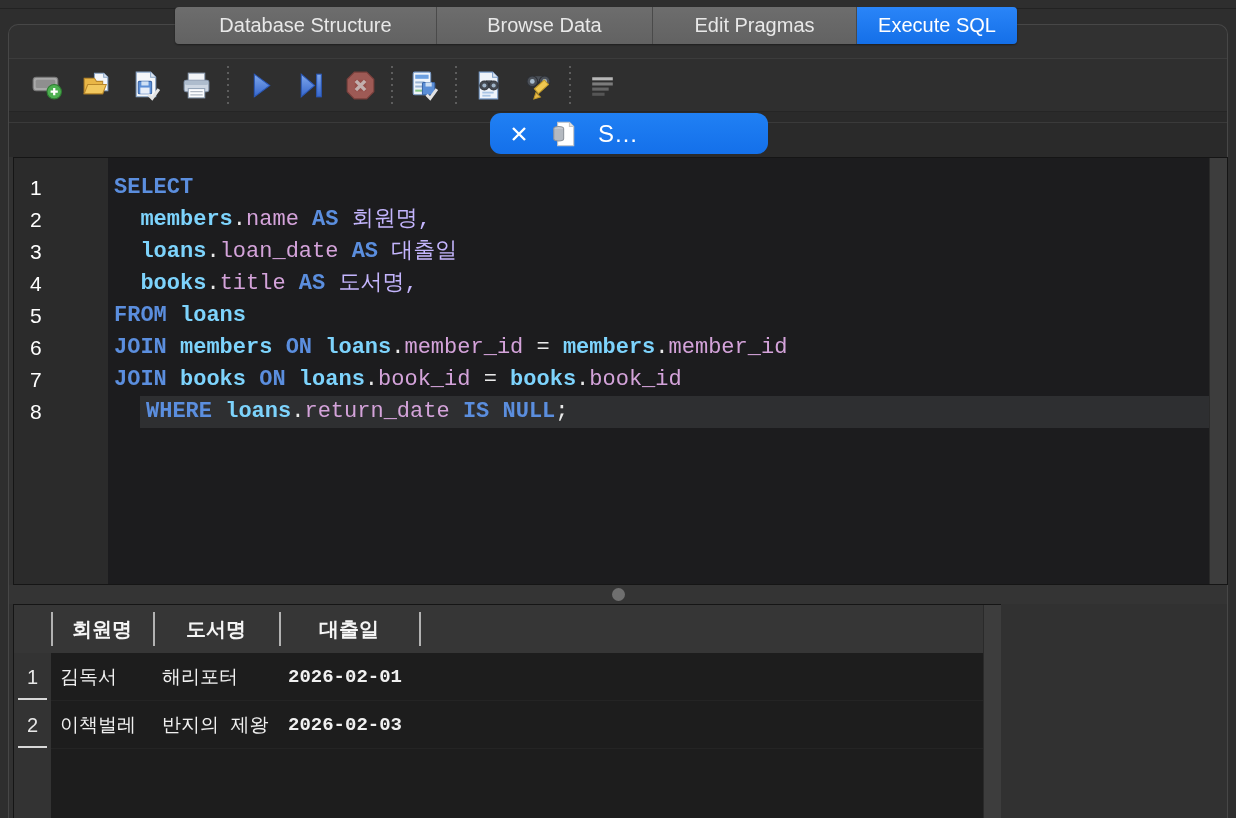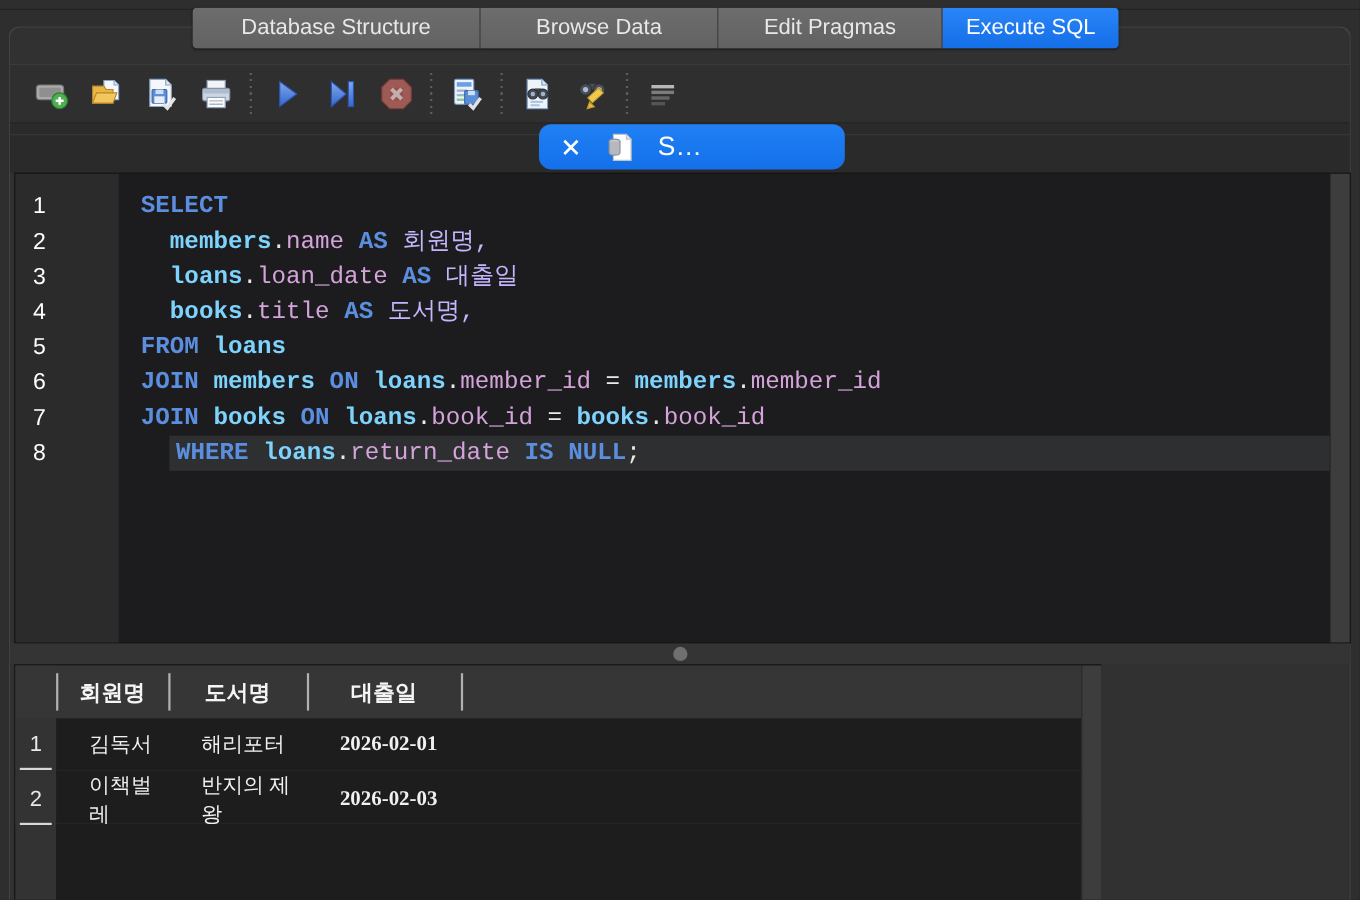--- a/index.html
+++ b/index.html
@@ -40,21 +40,21 @@
   .sqltab .close { width:26px; height:26px; display:flex; align-items:center; justify-content:center; }
   .sqltab .docicon { margin-left:16px; width:30px; height:30px; }
   .sqltab .label { margin-left:20px; color:#ffffff; font-size:24px; }
 
   
   .editor { position:absolute; left:13px; top:157px; width:1215px; height:428px;
             background:#1c1c1e; border:1px solid #151515; }
   .ed-gutter { position:absolute; left:0; top:0; bottom:0; width:94px; background:#2b2b2b;
                padding-top:14px; }
   .ed-code { position:absolute; left:94px; right:18px; top:0; bottom:0; padding-top:14px;
-             overflow:hidden; cursor:text;padding-left:14px; }
+             overflow:hidden; cursor:text; }
   .ed-scroll { position:absolute; right:0; top:0; bottom:0; width:18px; background:#3d3d3d;
                border-left:1px solid #2a2a2a; }
   .lnum { height:32px; line-height:32px; padding-left:16px; color:#ffffff; font-size:21px; }
   .cline { height:32px; line-height:32px; padding-left:6px; white-space:pre;
            font-family:"Liberation Mono", monospace; font-size:22px; }
   .cline.hl { background:#2e2f31;margin-left:32px; }
   .tok-kw  { color:#5b8ede; font-weight:700; }
   .tok-tbl { color:#7dd3fc; font-weight:700; }
   .tok-col { color:#d4a3da; }
   .tok-pl  { color:#e9e9e9; }
@@ -77,21 +77,21 @@
   .res-hcell { text-align:center; color:#f5f5f5; font-size:20px; font-weight:700; }
   .res-vsep { position:absolute; top:7px; width:2px; height:34px; background:#b2b2b2; }
   .rrow { position:relative; height:48px; display:grid;
           grid-template-columns:37px 102px 126px 140px 1fr; align-items:center;
           border-bottom:1px solid rgba(255,255,255,0.03); }
   .rnum { position:relative; height:48px; background:#333333; color:#e8e8e8; font-size:20px;
           display:flex; align-items:center; justify-content:center; }
   .rnum::after { content:""; position:absolute; left:4px; bottom:1px; width:29px; height:2px;
                  background:#d8d8d8; }
   .rcell { padding-left:9px; color:#f0f0f0; font-size:19px;
-           font-family:Liberation Serif, serif;margin-left:21px; }
+           font-family:Liberation Mono, monospace; }
   .rcell.c3 { font-weight:700; }
   .topline { position:absolute; left:0; top:8px; width:100%; height:1px; background:rgba(0,0,0,.25); }
 </style>
 </head>
 <body>
 
 <div class="window">
   <div class="topline"></div>
   <div class="pane"></div>
 

